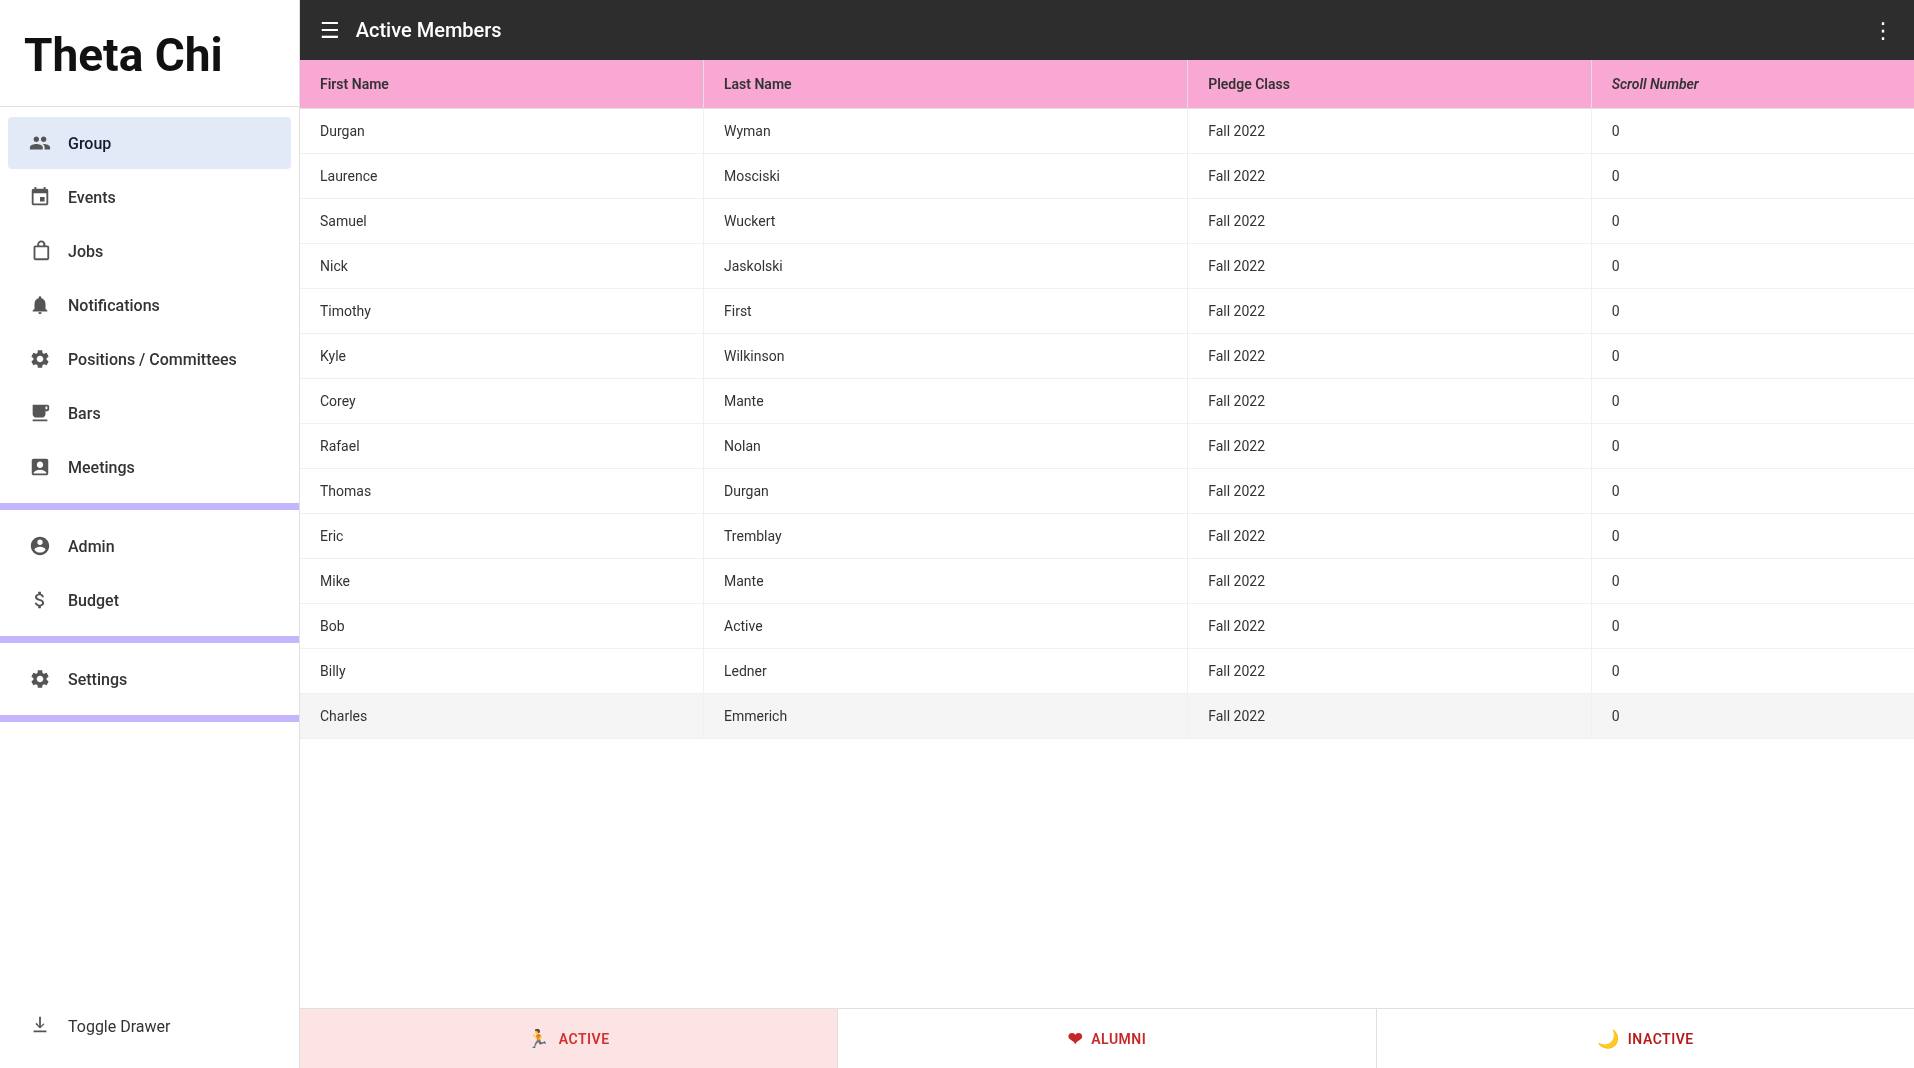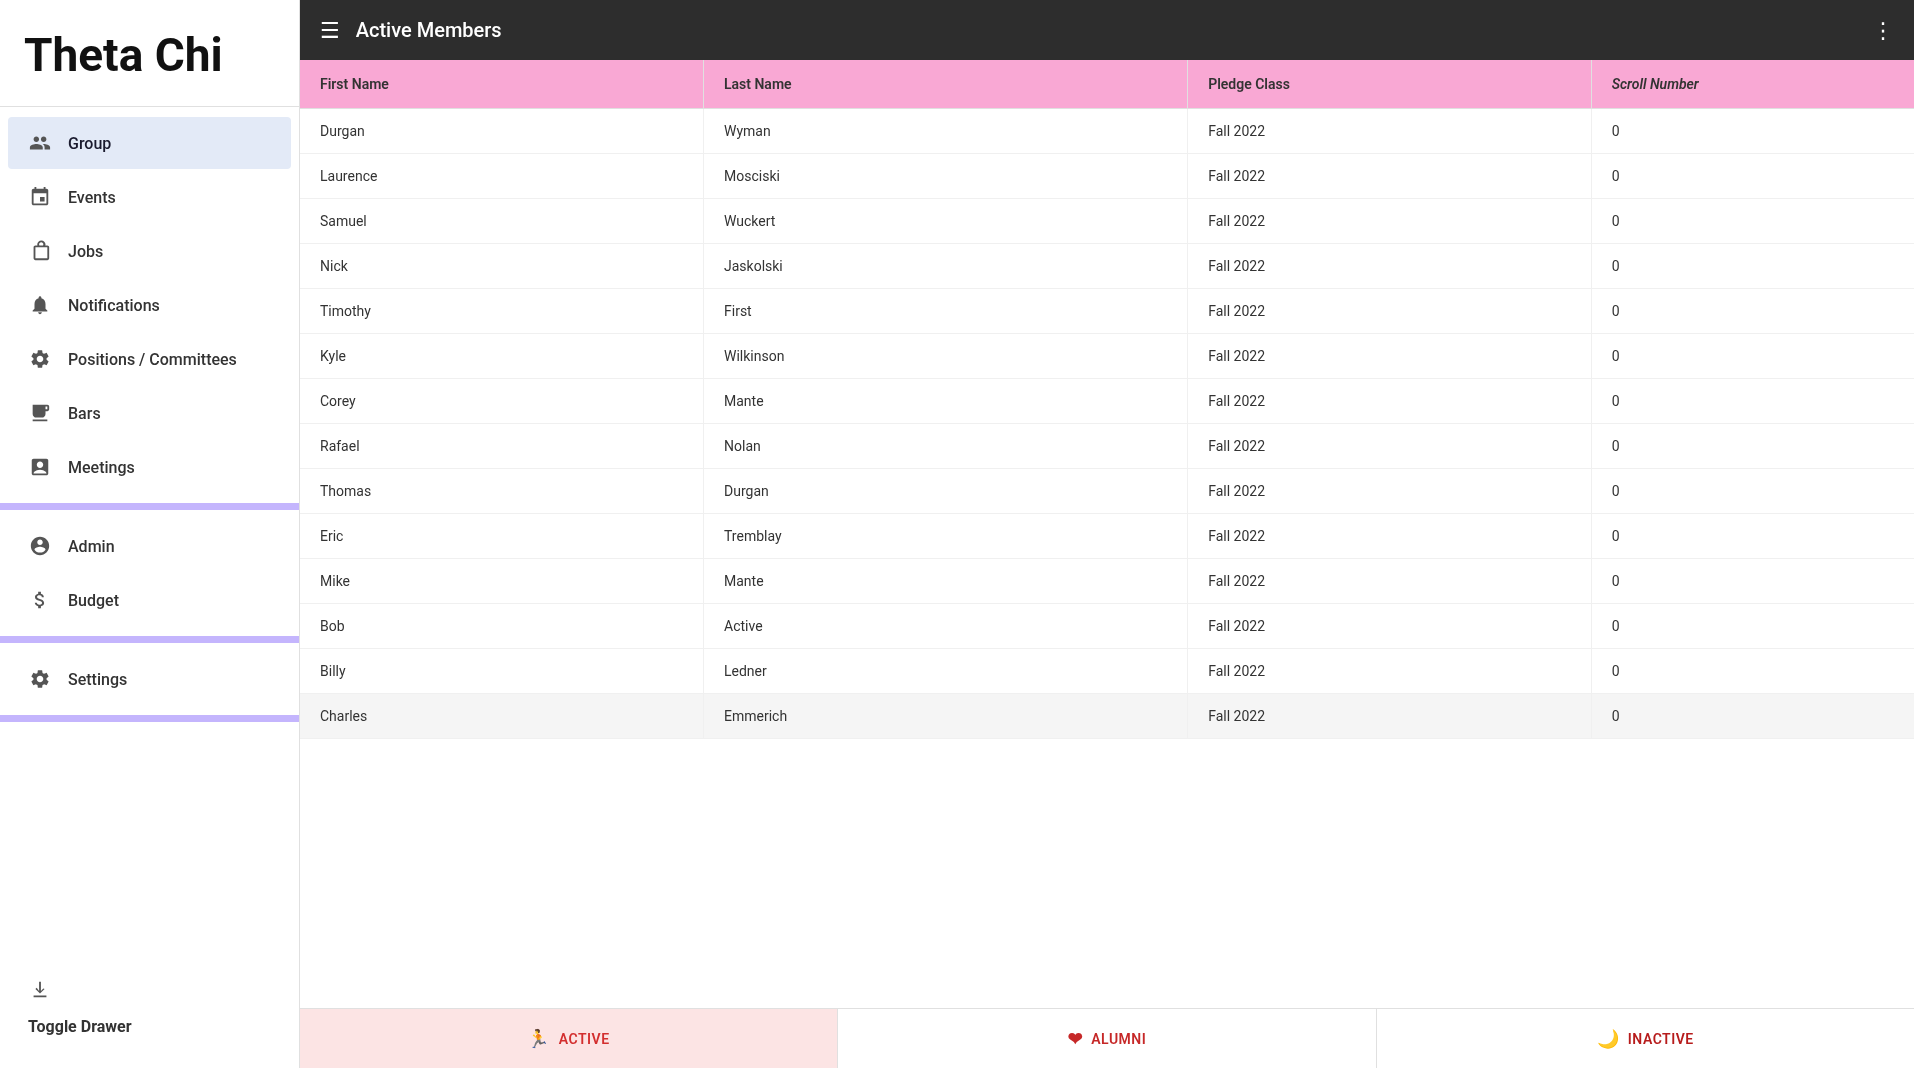--- a/index.html
+++ b/index.html
@@ -39,29 +39,28 @@
       gap: 16px;
     }
     .nav-item.active { background: #e3eaf7; color: #1a1a2e; }
     .nav-icon { width: 24px; height: 24px; display: flex; align-items: center; justify-content: center; color: #555; font-size: 20px; flex-shrink: 0; }
     .nav-spacer { flex: 1; }
     .nav-bottom {
       padding: 8px 0 16px 0;
     }
     .toggle-drawer {
       display: flex;
-      align-items: flex-start;
+      align-items: flex-end;
       padding: 14px 20px;
       cursor: pointer;
       color: #333;
       font-size: 16px;
-      font-weight: 700;
+      font-weight: 400;
       gap: 16px;
       margin: 2px 8px;
-      flex-direction: column;
     }
 
     
     #main {
       flex: 1;
       display: flex;
       flex-direction: column;
       height: 100%;
       background: #fff;
     }

